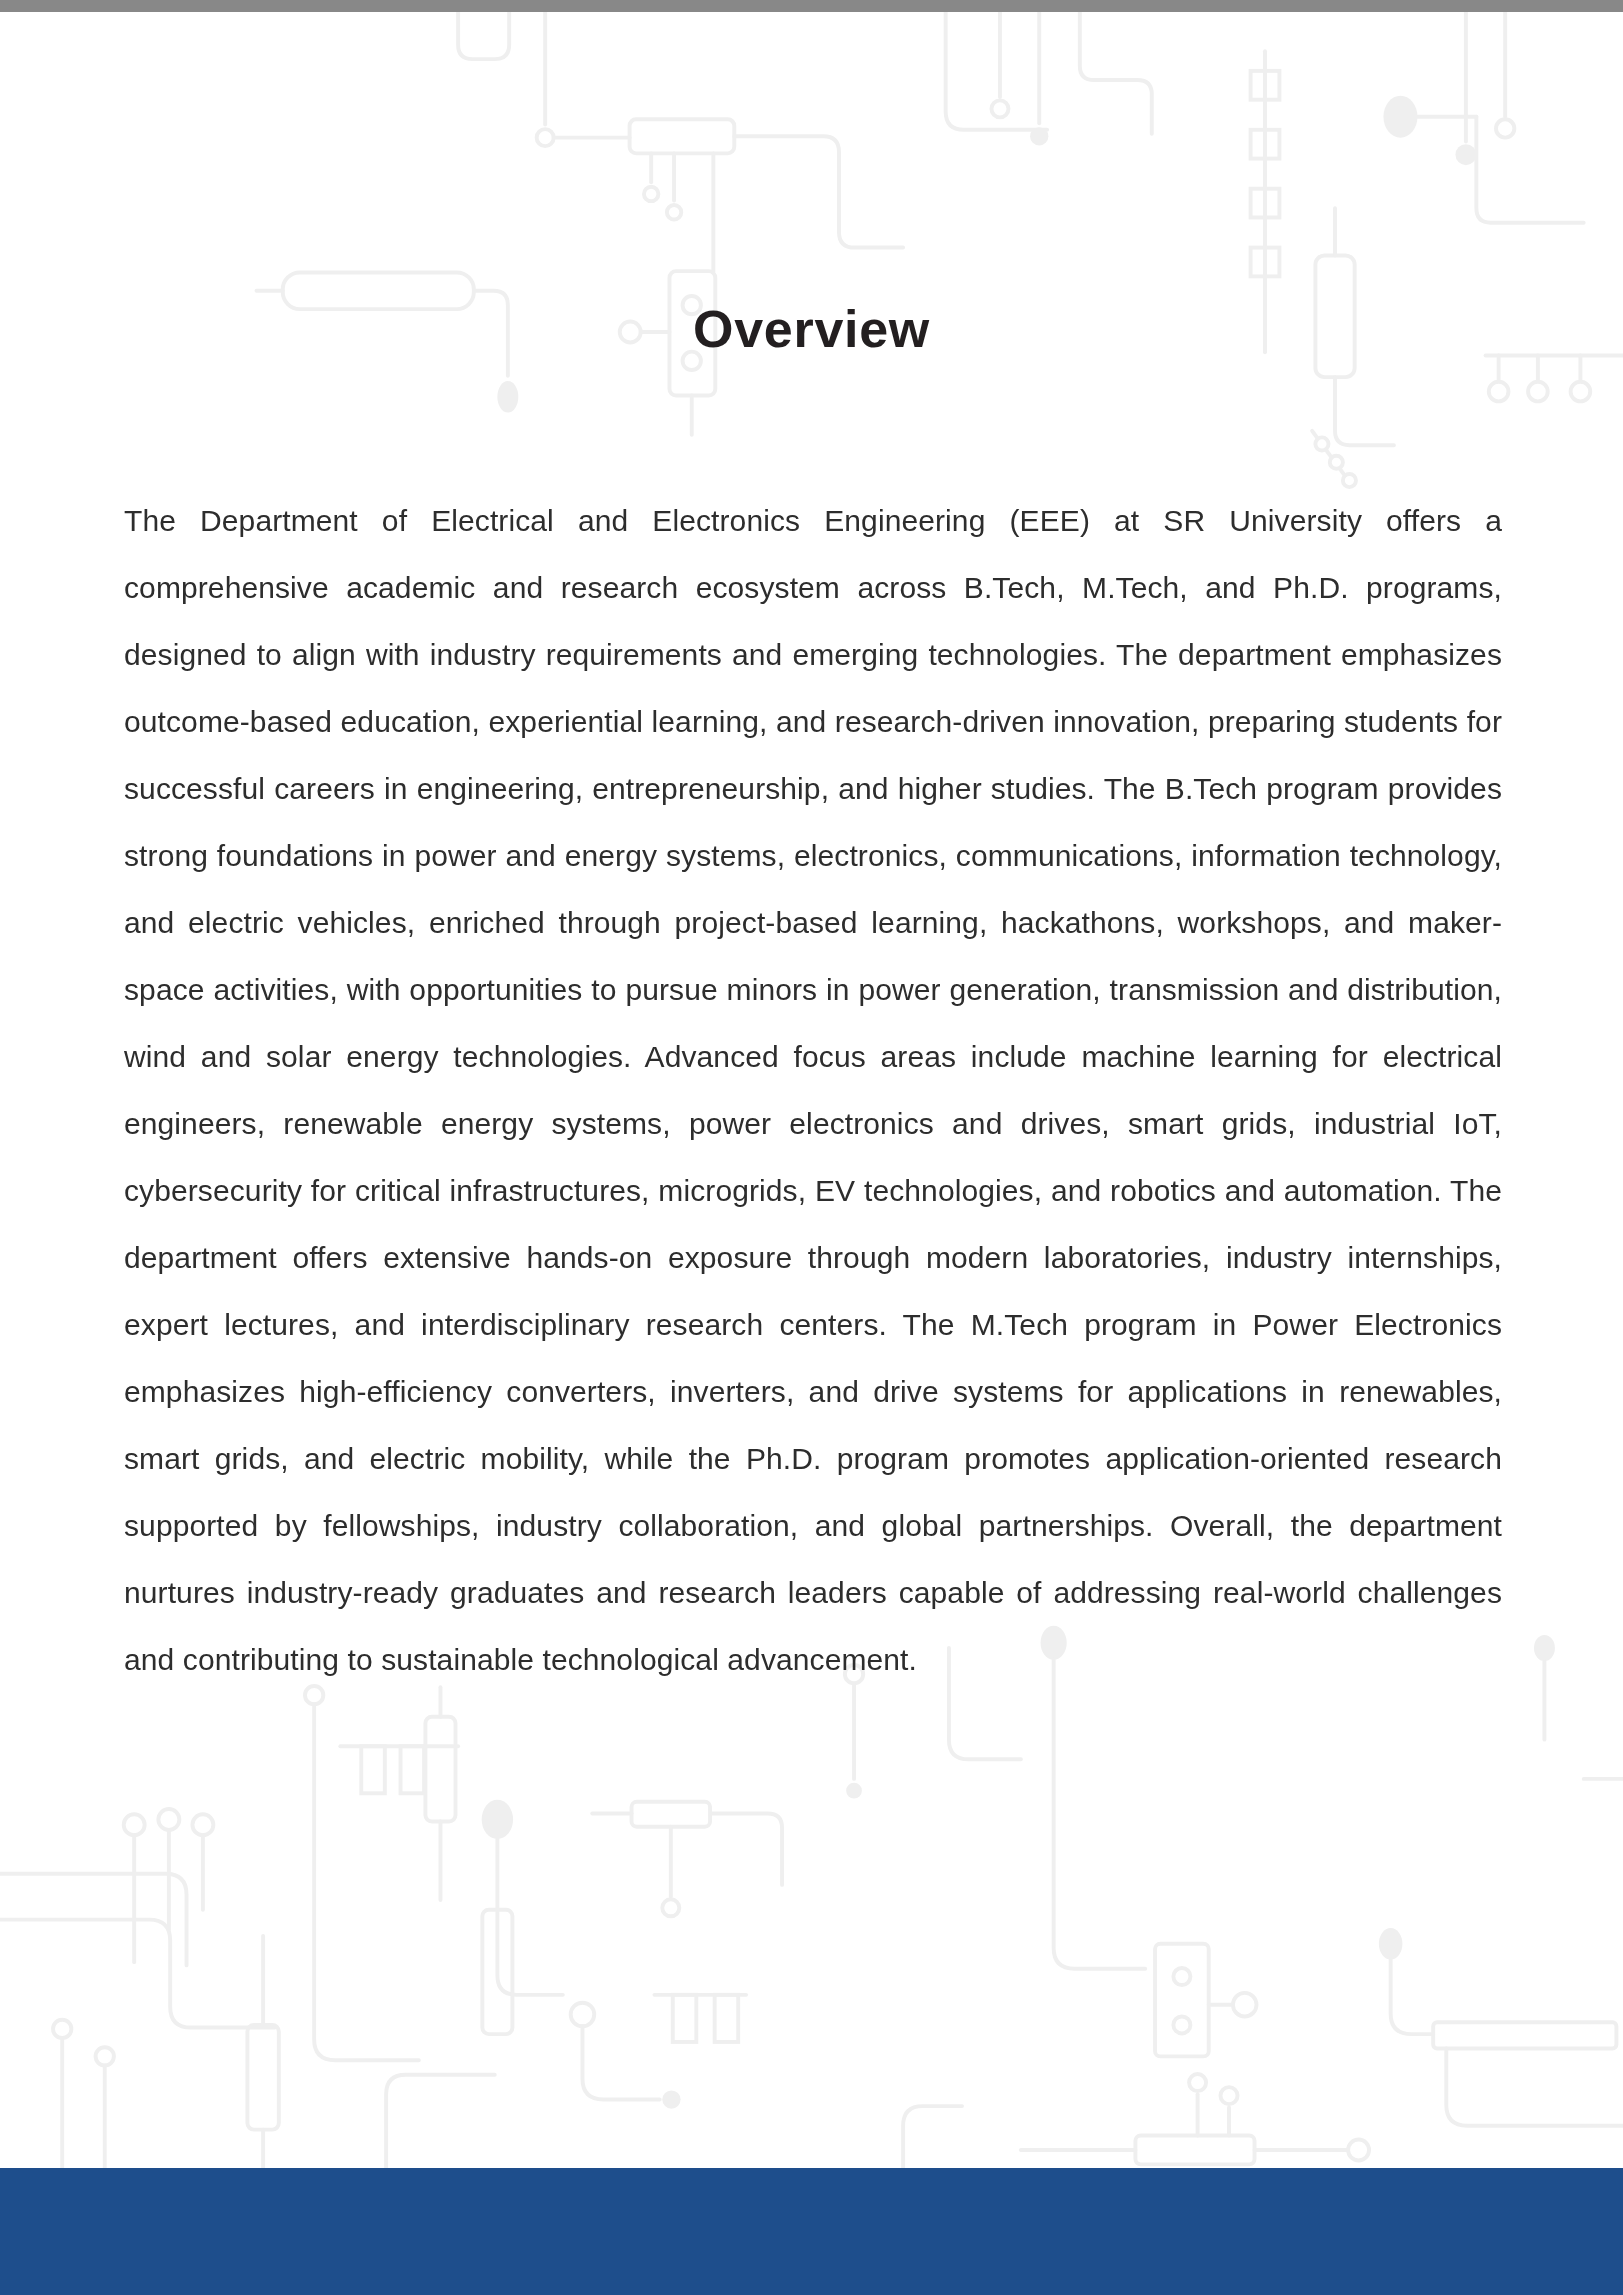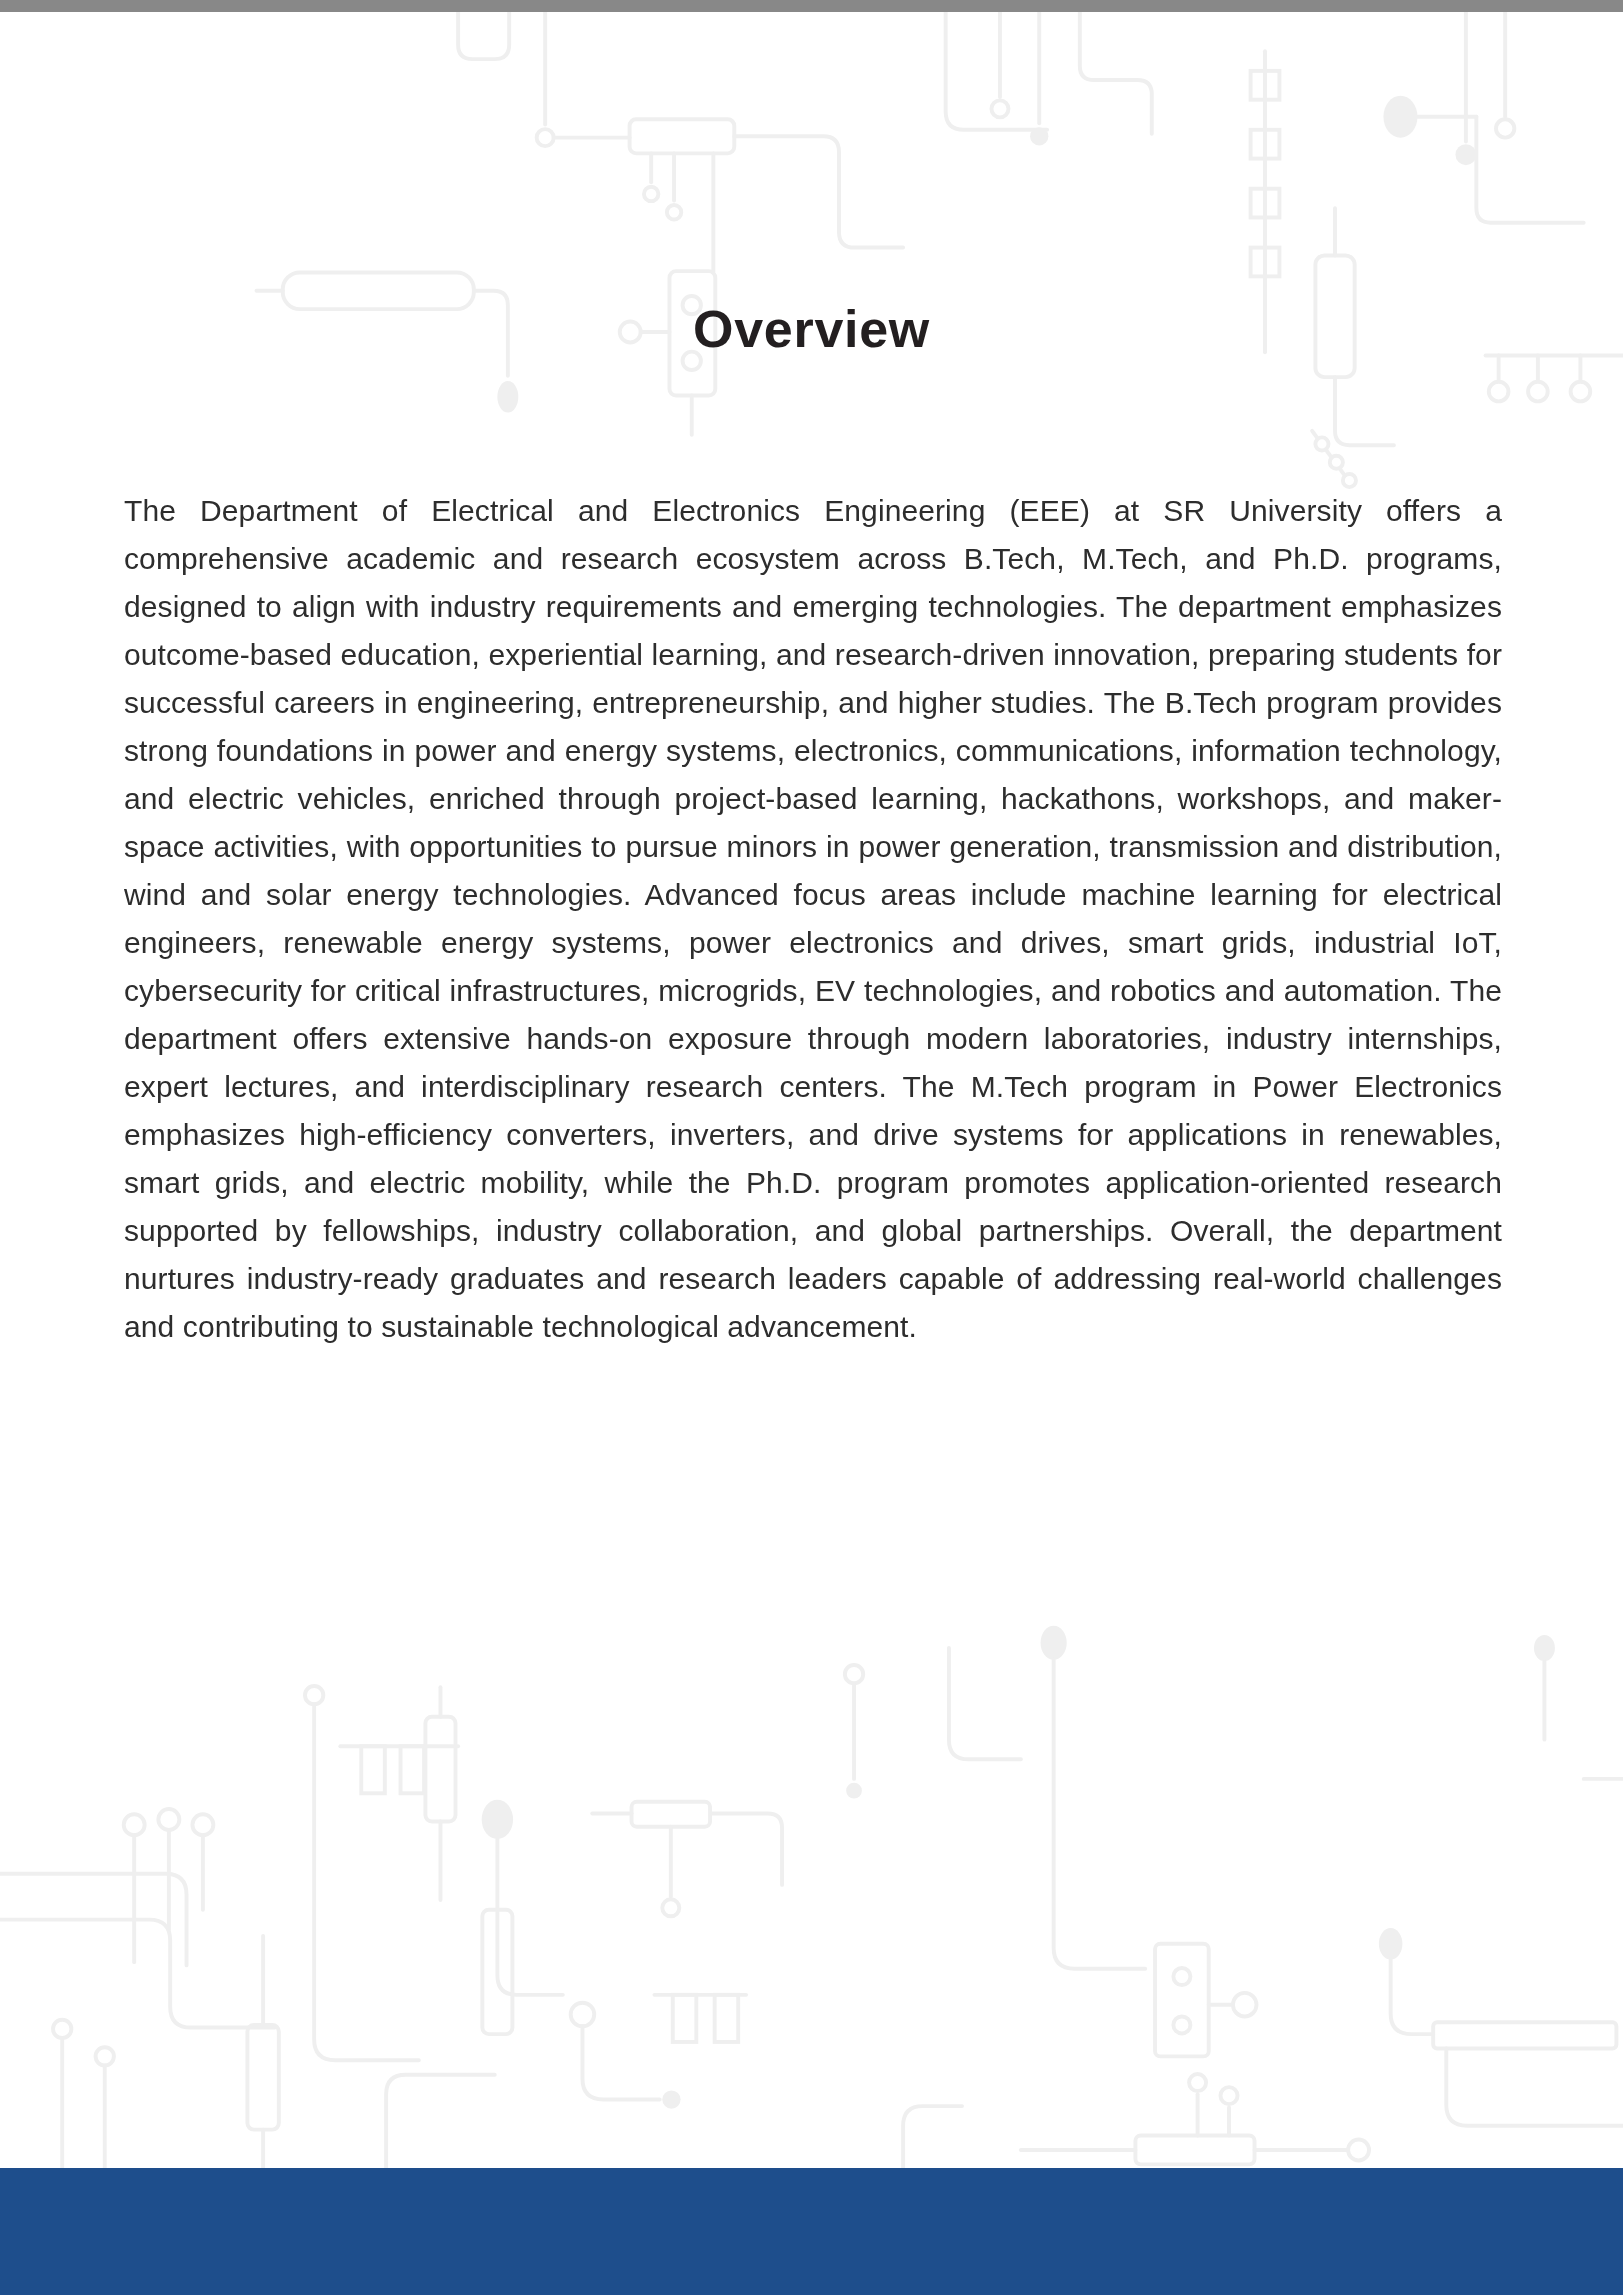--- a/index.html
+++ b/index.html
@@ -34,21 +34,21 @@
     font-weight:bold;
     letter-spacing:0.7px;
     color:var(--title-color,#231f20);
   }
   .overview-paragraph{
     position:absolute;
     top:475px;left:124px;width:1378px;
     margin:0;
     font-size:30px;
     font-weight:300;
-    line-height:48px;
+    line-height:67px;
     letter-spacing:0.1px;
     text-align:justify;
     color:var(--body-color,#2d2d2d);
   }
   .footer-bar{
     position:absolute;
     left:0;bottom:0;
     width:1623px;height:139px;
     background:var(--footer-blue,#1e4e8c);
   }

